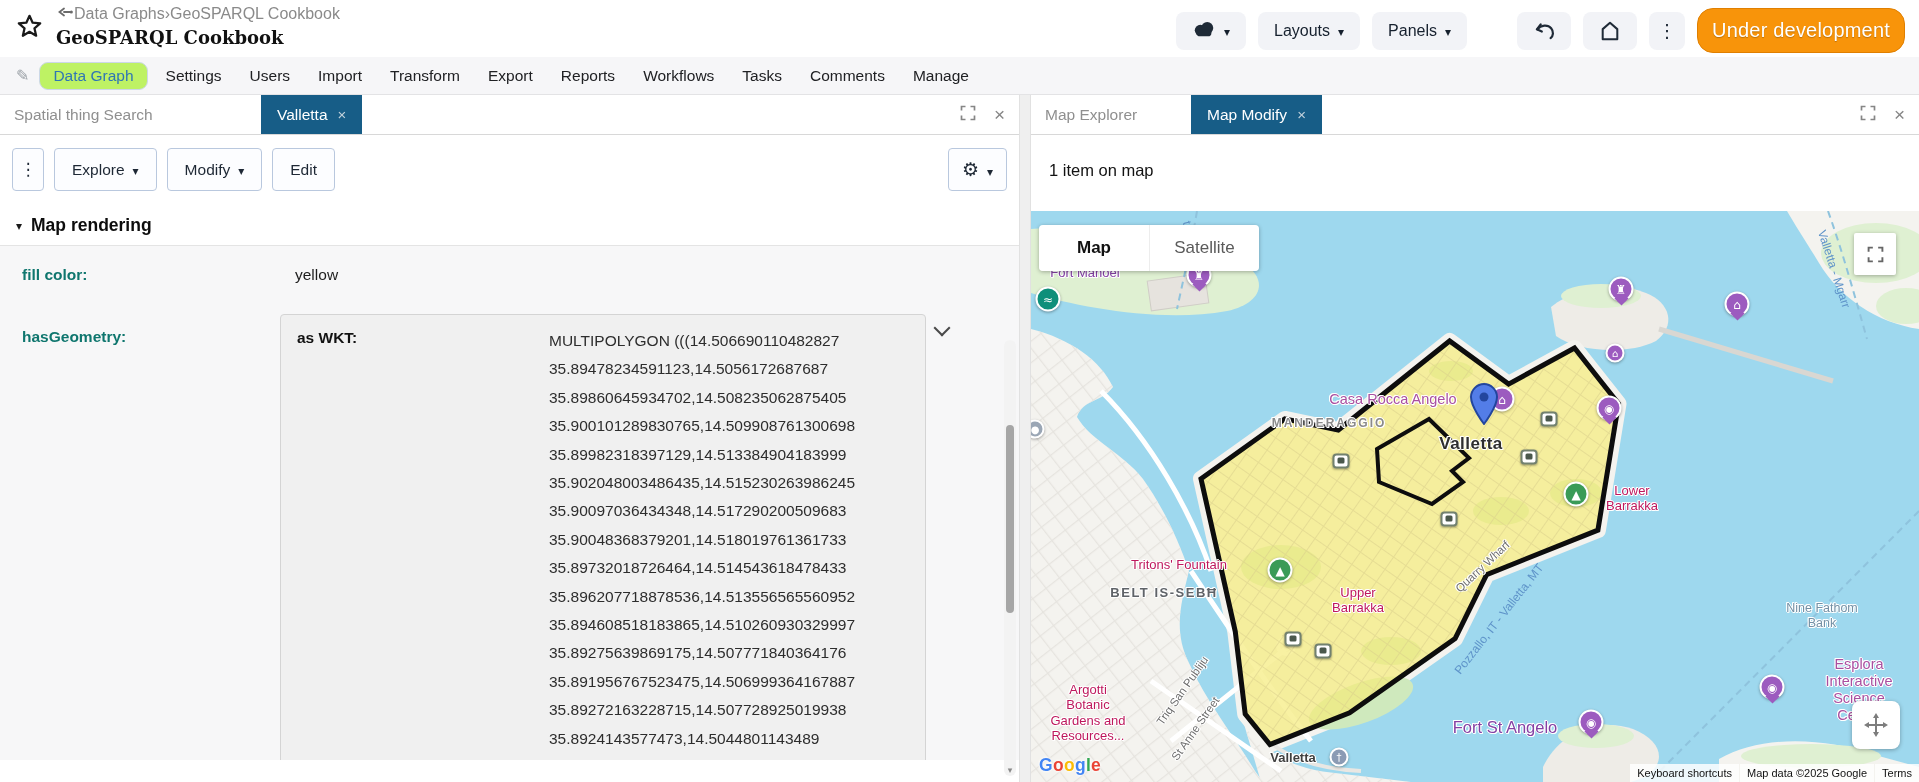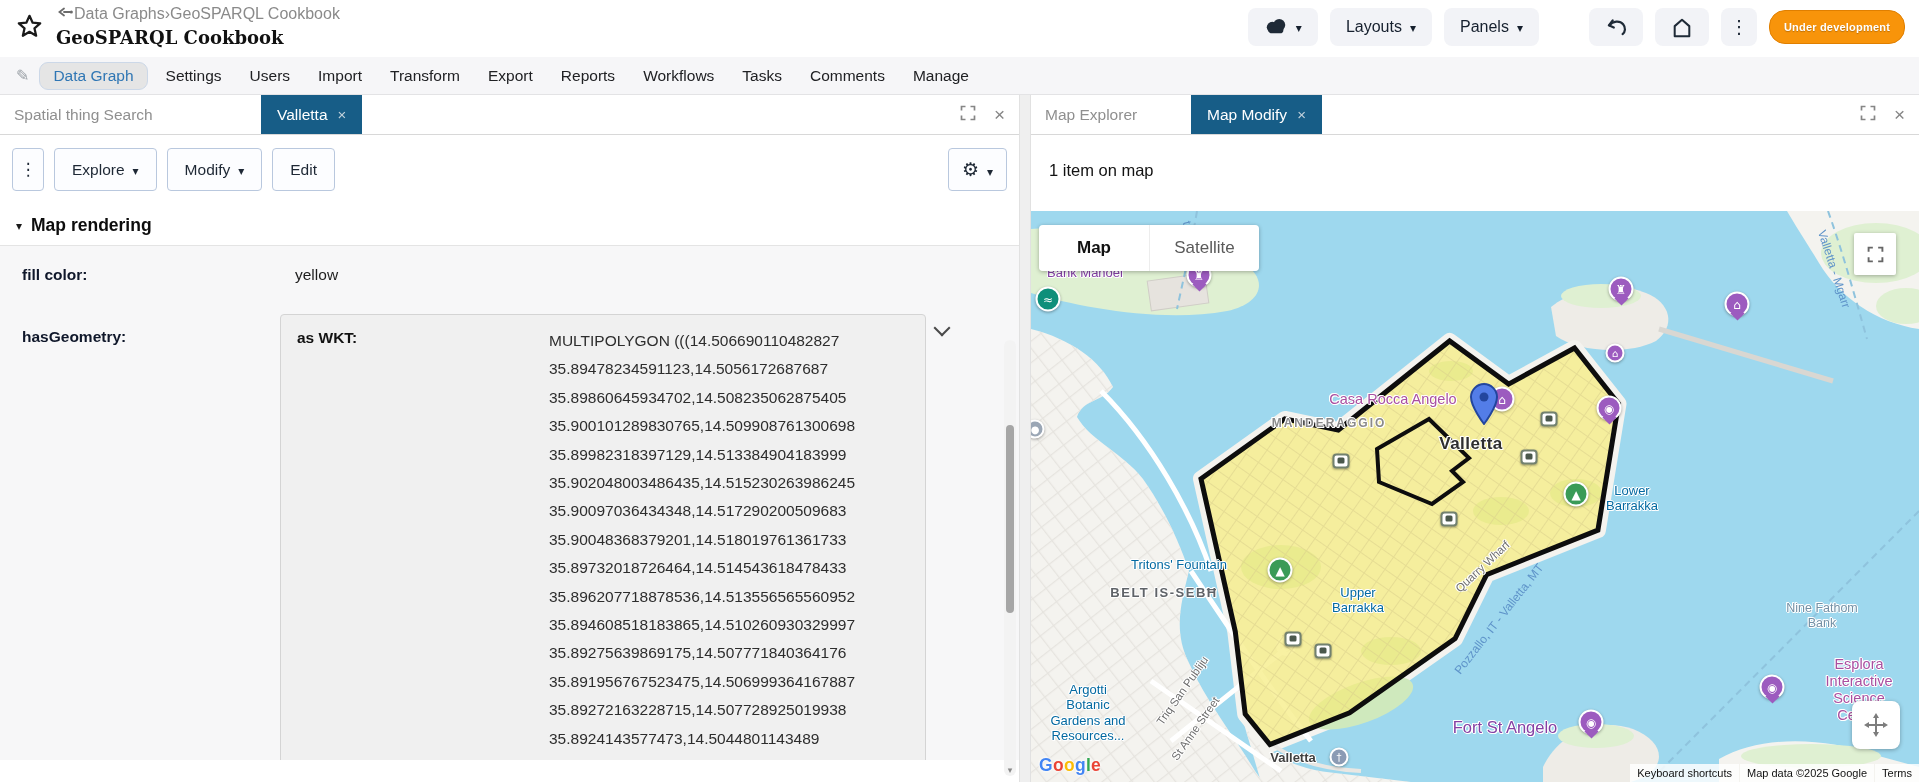--- a/index.html
+++ b/index.html
@@ -14,29 +14,29 @@
   .breadcrumb{display:flex;align-items:center;font-size:16px;color:#8a8a8a}
   .breadcrumb .crumb{color:#8a8a8a}
   .page-title{margin-top:3px;font-family:"DejaVu Serif","Liberation Serif",serif;font-weight:700;font-size:18px;color:#111}
   .header-actions{position:absolute;right:14px;top:8px;display:flex;align-items:center;gap:12px}
   .hbtn{height:38px;border:none;border-radius:8px;background:#f2f3f7;color:#16202e;font-size:16px;
         font-family:inherit;display:inline-flex;align-items:center;justify-content:center;gap:8px;padding:0 16px;cursor:pointer}
   .hbtn.icon-only{width:54px;padding:0}
   .hbtn.kebab{width:36px;padding:0;font-size:18px}
   .caret::after{content:"▾";font-size:12px;color:#16202e}
   .gap{width:26px}
-  .badge{background:var(--badgeBg);border:1.5px solid #e07f00;color:#fff;font-weight:700;font-size:11px;
+  .badge{background:var(--badgeBg);border:1.5px solid #e07f00;color:#fff;font-weight:400;font-size:20px;
          border-radius:16px;padding:10px 14px;letter-spacing:.2px;text-shadow:0 1px 1px rgba(0,0,0,.25)}
 
   
   .navbar{height:38px;background:#f6f6f8;border-bottom:1px solid #e3e3e5;display:flex;align-items:center;padding-left:16px;gap:10px}
   .pencil{color:#9aa0a6;font-size:16px;font-family:"DejaVu Sans",sans-serif}
   #nav-tabs{display:flex;align-items:center;gap:0}
   .nav-item{border:none;background:transparent;font-family:inherit;font-size:15.5px;color:#202124;padding:4px 14px;cursor:pointer}
-  .nav-item.active{background:#e5e5e5;border:1px solid #ccd8e8;border-radius:9px;color:var(--navActive);padding:4px 13px;margin-right:4px}
+  .nav-item.active{background:#bef264;border:1px solid #ccd8e8;border-radius:9px;color:var(--navActive);padding:4px 13px;margin-right:4px}
 
   
   .main{display:flex;height:687px}
   .left-panel{width:1019px;position:relative;overflow:hidden;background:#fff}
   .splitter{width:12px;background:#efefef;border-left:1px solid #e1e1e1;border-right:1px solid #e1e1e1}
   .right-panel{flex:1;position:relative;background:#fff;overflow:hidden}
 
   .panel-tabs{height:40px;display:flex;align-items:stretch;border-bottom:1px solid #d8d8d8;background:#fff}
   .ptab-inactive{display:flex;align-items:center;padding-left:14px;color:#8f8f8f;font-size:15.5px}
   .left-panel .ptab-inactive{width:261px}
@@ -53,21 +53,21 @@
   .tbtn.kebab{width:32px;padding:0;justify-content:center;font-size:17px}
   .tbtn.gear{margin-left:auto;font-size:19px;padding:0 13px}
   .tbtn .caret::after{color:#1e2835}
 
   .section-head{display:flex;align-items:center;gap:9px;padding:11px 16px 9px;font-size:17.5px;font-weight:700;color:#0d0d0d;
                 border-bottom:1px solid #e4e4e4;background:#fff;cursor:pointer}
   .tri{font-size:12px;color:#1a1a1a}
 
   
   .props{position:relative;background:#f7f7f8;height:514px;overflow:hidden;font-size:15.5px}
-  .lbl{position:absolute;left:22px;font-weight:700;color:#0f172a}
+  .lbl{position:absolute;left:22px;font-weight:700;color:#0f766e}
   #lbl-fill{top:20px}
   .val{position:absolute;left:295px;top:20px;color:#1d1d1d}
   #lbl-geom{top:82px}
   .wkt-box{position:absolute;left:280px;top:68px;width:646px;height:480px;background:#f0f0f0;border:1px solid #d4d4d4;border-radius:4px;overflow:hidden}
   .wkt-label{position:absolute;left:16px;top:14px;font-weight:700;color:#121212}
   .wkt-lines{position:absolute;left:268px;top:12px;right:4px;color:#2d2d2d;line-height:28.4px;white-space:nowrap;overflow:hidden}
   .chev{position:absolute;left:936px;top:76px;width:12px;height:12px;border-left:2.5px solid #4a4a4a;border-bottom:2.5px solid #4a4a4a;transform:rotate(-45deg);cursor:pointer}
 
   .vsb{position:absolute;right:3px;top:245px;bottom:6px;width:12px;background:#f3f3f3;border-radius:6px}
   .vsb .thumb{position:absolute;left:2px;top:85px;width:8px;height:188px;background:#a6a6a6;border-radius:4px;cursor:pointer}
@@ -79,21 +79,21 @@
   .map svg.base{position:absolute;left:0;top:0}
   .overlay{position:absolute;inset:0;pointer-events:none}
   #map-labels{z-index:2}
   #map-pois{z-index:3}
   .mapui{z-index:5}
 
   .mlabel{position:absolute;transform:translate(-50%,-50%);font-size:12.5px;color:#5d5d5d;white-space:pre-line;text-align:center;line-height:1.18;
           text-shadow:1px 0 0 #fff,-1px 0 0 #fff,0 1px 0 #fff,0 -1px 0 #fff,1px 1px 0 #fff,-1px -1px 0 #fff}
   .mlabel.area{color:#8a8a8a;letter-spacing:2px;font-weight:600;font-size:12px}
   .mlabel.area-dark{color:#5f6368;letter-spacing:1.5px;font-weight:700;font-size:13px}
-  .mlabel.green{color:#0369a1;font-size:13px}
+  .mlabel.green{color:#be185d;font-size:13px}
   .mlabel.purple{color:#8441a4;font-size:13px}
   .mlabel.purple-lg{color:#8441a4;font-size:16.5px}
   .mlabel.poi-pink{color:#a94fa0;font-size:14.5px}
   .mlabel.city{color:#2e2e2e;font-size:17px;font-weight:600;letter-spacing:.5px}
   .mlabel.town{color:#3f3f3f;font-size:13px;font-weight:600}
   .mlabel.street{color:#6e6e6e;font-size:11.5px}
   .mlabel.water-area{color:#7390a5;font-size:12.5px}
   .mlabel.route{color:#5e93c9;font-size:12px;text-shadow:none}
 
   .poi{position:absolute;transform:translate(-50%,-50%);width:25px;height:25px;border-radius:50%;border:2.5px solid #fff;
@@ -363,21 +363,21 @@
           <path d="M797,0 C812,42 824,86 836,128" stroke="#8fc3dd" stroke-width="2" stroke-dasharray="7 5" fill="none"></path>
           <path d="M888,300 L618,571" stroke="#8fc3dd" stroke-width="2" stroke-dasharray="7 5" fill="none"></path>
 
           <polygon id="poly-fill" points="204.3,420.6 170.0,267.7 253.8,207.9 307.3,219.0 418.6,130.0 477.6,173.1 543.5,137.0 587.5,192.6 566.9,319.1 455.6,363.6 424.1,427.6 318.6,501.7 238.9,533.6 214.2,503.1"></polygon>
           <polygon id="poly-streets" points="204.3,420.6 170.0,267.7 253.8,207.9 307.3,219.0 418.6,130.0 477.6,173.1 543.5,137.0 587.5,192.6 566.9,319.1 455.6,363.6 424.1,427.6 318.6,501.7 238.9,533.6 214.2,503.1" fill="url(#streets2)"></polygon>
           <polygon id="poly-stroke" points="204.3,420.6 170.0,267.7 253.8,207.9 307.3,219.0 418.6,130.0 477.6,173.1 543.5,137.0 587.5,192.6 566.9,319.1 455.6,363.6 424.1,427.6 318.6,501.7 238.9,533.6 214.2,503.1"></polygon>
           <path id="inner-ring" d="M346,238 L398,208 L438,247 L421,260 L432,271 L401,293 L348,271 Z"></path>
         </svg>
 
         <div class="overlay" id="map-labels">
-            <div class="mlabel purple" style="left: 54px; top: 62px;">Bank Manoel</div>
+            <div class="mlabel purple" style="left: 54px; top: 62px;">Fort Manoel</div>
             <div class="mlabel area" style="left: 298px; top: 212px;">MANDERAGGIO</div>
             <div class="mlabel poi-pink" style="left: 362px; top: 189px;">Casa Rocca Angelo</div>
             <div class="mlabel city" style="left: 440px; top: 233px;">Valletta</div>
             <div class="mlabel green" style="left: 601px; top: 287px;">Lower
 Barrakka</div>
             <div class="mlabel green" style="left: 148px; top: 354px; text-align: center;">Tritons' Fountain</div>
             <div class="mlabel area-dark" style="left: 133px; top: 382px;">BELT IS-SEBĦ</div>
             <div class="mlabel green" style="left: 327px; top: 389px;">Upper
 Barrakka</div>
             <div class="mlabel green" style="left: 57px; top: 502px;">Argotti

